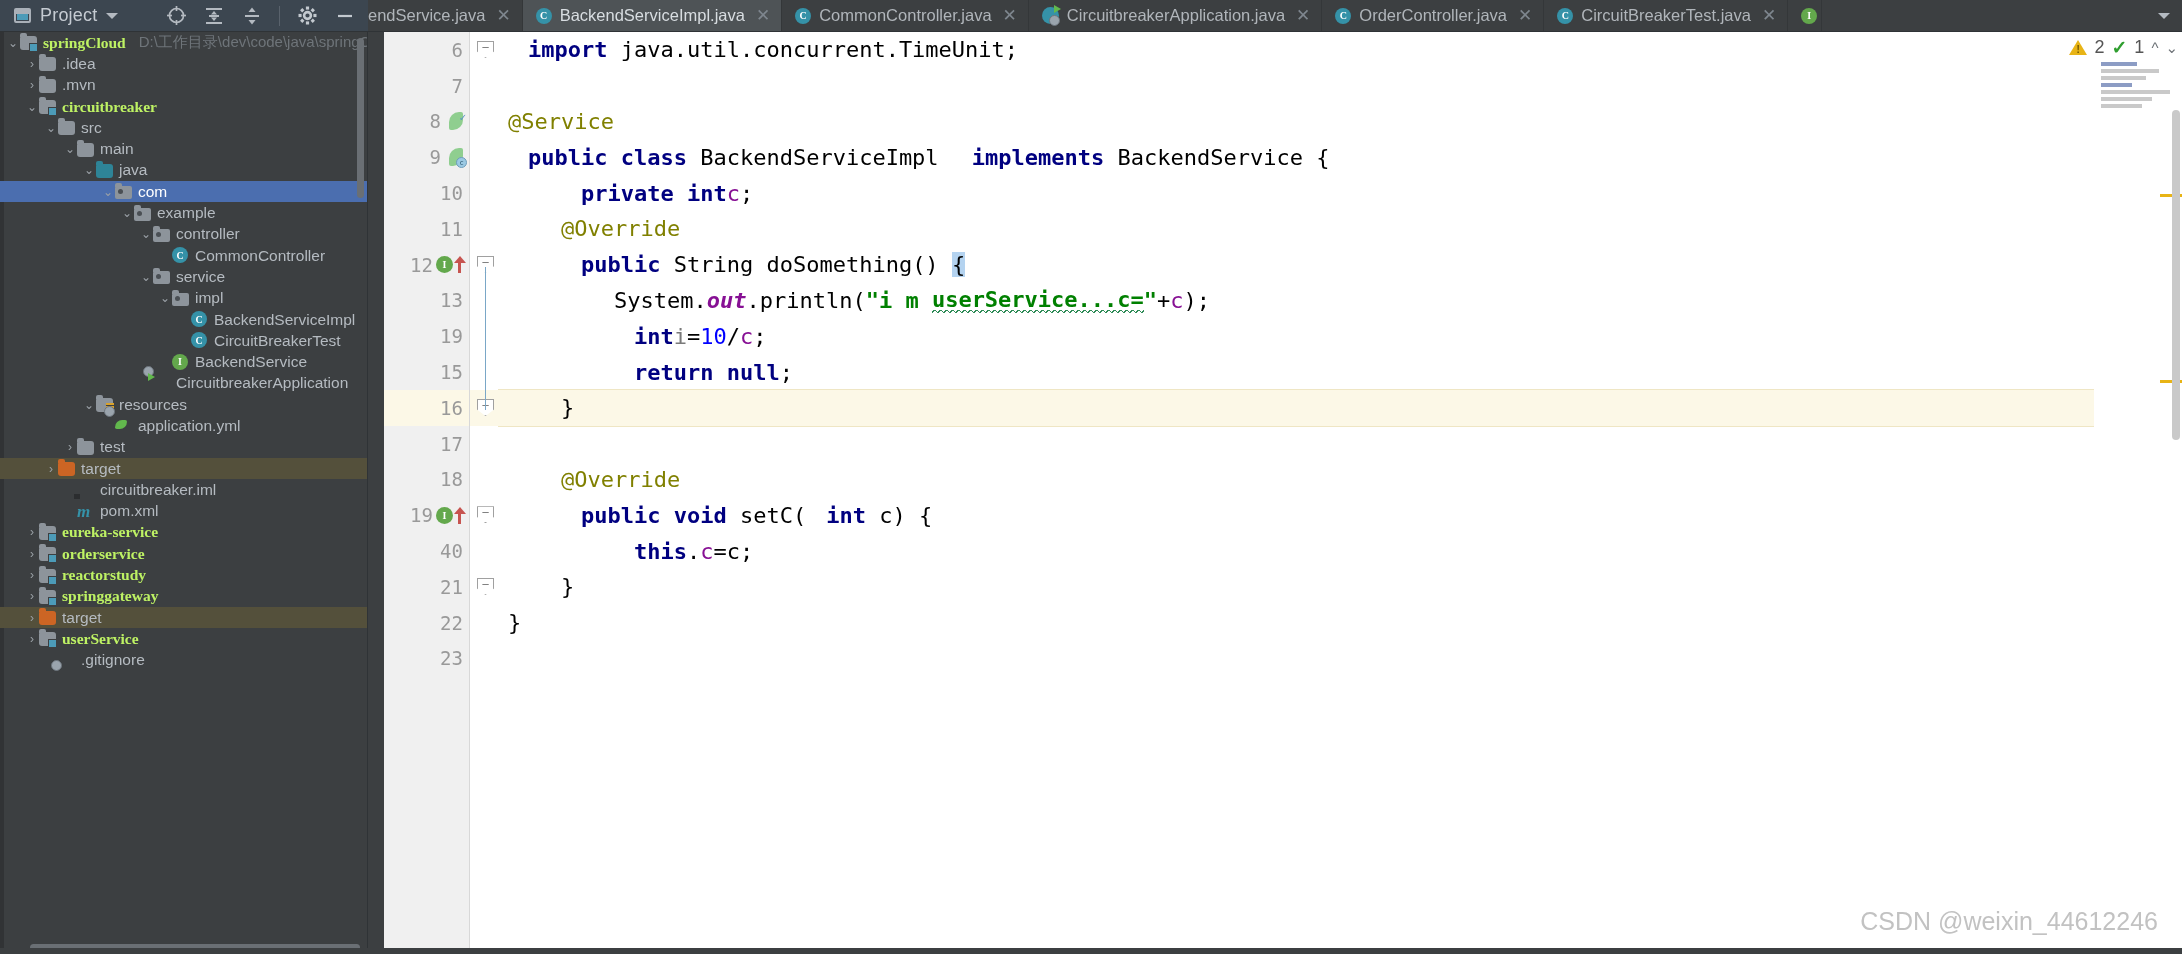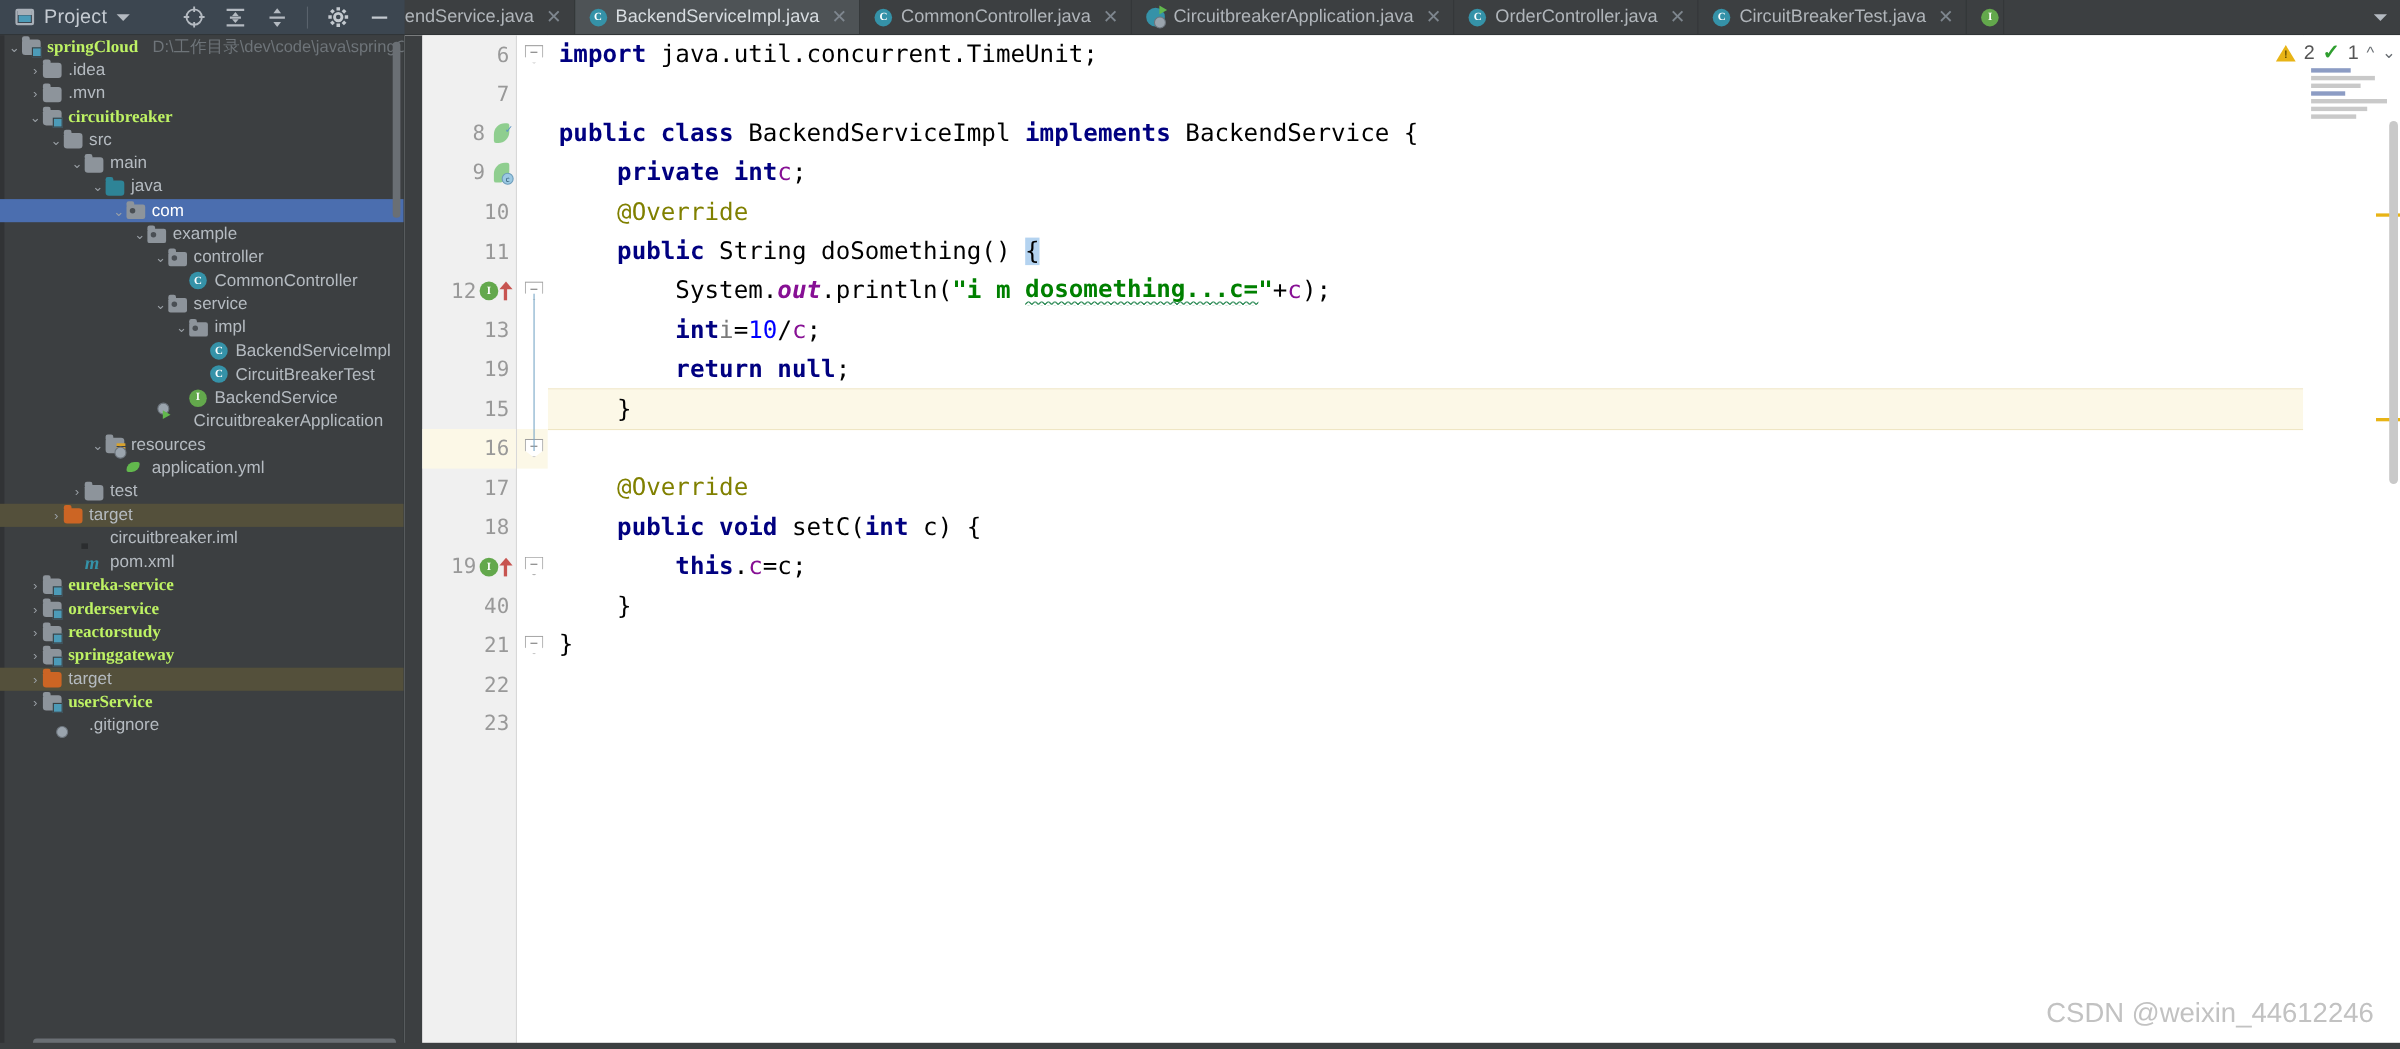--- a/index.html
+++ b/index.html
@@ -147,21 +147,21 @@
   .foldbox { position:absolute; left:7px; top:9px; width:17px;height:17px; border:1px solid #a0a0a0; background:#fff;
              display:flex;align-items:center;justify-content:center; color:#777; font-size:13px; line-height:1;
              clip-path: polygon(0 0,100% 0,100% 62%,50% 100%,0 62%); }
   .foldbox span { margin-top:-4px; }
   .foldrail { position:absolute; left:15px; width:1px; background:#7aa7c7; }
   .codecol { flex:1 1 auto; background:#ffffff; position:relative; min-width:0; overflow:hidden; }
   .cline { height:35.8px; display:flex; align-items:center; white-space:pre;
            font-family:"DejaVu Sans Mono", monospace; font-size:22px; color:#000; padding-left:10px; }
   .cline.cur { background:#fcf8e7; }
   .cline.cur::after { content:""; position:absolute; left:0; right:0; height:35.8px; border-top:1px solid #efe6c4;border-bottom:1px solid #efe6c4; pointer-events:none; }
-  .kw { color:#000080; font-weight:bold; }
+  .kw { color:#000080; font-weight:bold;margin-left:20px; }
   .ann { color:#808000; }
   .str { color:#008000; font-weight:bold; }
   .num { color:#0000ff; }
   .fld { color:#871094; }
   .stat { color:#871094; font-style:italic; font-weight:bold; }
   .gray { color:#7a7a7a; }
   .typo { border-bottom: none; background-image: linear-gradient(45deg,transparent 65%,#2e8b57 65%,#2e8b57 80%,transparent 80%),
                           linear-gradient(-45deg,transparent 65%,#2e8b57 65%,#2e8b57 80%,transparent 80%);
           background-size: 6px 4px; background-repeat: repeat-x; background-position: 0 bottom; padding-bottom:2px; }
   .selbrace { background:#b4d3f0; }
@@ -644,25 +644,26 @@
               <span>−</span>
             </span>
           </div>
           <div class="fline"></div>
           <div class="fline"></div>
           <div class="foldrail" style="top: 234.8px; height: 143.2px;"></div>
         </div>
       <div class="codecol" id="codecol">
           <div class="cline"><span></span><span class="kw">import</span> java.util.concurrent.TimeUnit;</div>
           <div class="cline"></div>
+          <div class="cline"><span></span><span class="ann">@Service</span></div>
           <div class="cline"><span></span><span class="kw">public class</span> BackendServiceImpl <span class="kw">implements</span> BackendService {</div>
           <div class="cline"><span>&nbsp;&nbsp;&nbsp;&nbsp;</span><span class="kw">private int</span> <span class="fld">c</span>;</div>
           <div class="cline"><span>&nbsp;&nbsp;&nbsp;&nbsp;</span><span class="ann">@Override</span></div>
           <div class="cline"><span>&nbsp;&nbsp;&nbsp;&nbsp;</span><span class="kw">public</span> String doSomething() <span class="selbrace">{</span></div>
-          <div class="cline"><span>&nbsp;&nbsp;&nbsp;&nbsp;&nbsp;&nbsp;&nbsp;&nbsp;</span>System.<span class="stat">out</span>.println(<span class="str">"i m </span><span class="str typo">dosomething...c=</span><span class="str">"</span>+<span class="fld">c</span>);</div>
+          <div class="cline"><span>&nbsp;&nbsp;&nbsp;&nbsp;&nbsp;&nbsp;&nbsp;&nbsp;</span>System.<span class="stat">out</span>.println(<span class="str">"i m </span><span class="str typo">userService...c=</span><span class="str">"</span>+<span class="fld">c</span>);</div>
           <div class="cline"><span>&nbsp;&nbsp;&nbsp;&nbsp;&nbsp;&nbsp;&nbsp;&nbsp;</span><span class="kw">int</span> <span class="gray">i</span>=<span class="num">10</span>/<span class="fld">c</span>;</div>
           <div class="cline"><span>&nbsp;&nbsp;&nbsp;&nbsp;&nbsp;&nbsp;&nbsp;&nbsp;</span><span class="kw">return null</span>;</div>
           <div class="cline cur"><span>&nbsp;&nbsp;&nbsp;&nbsp;</span>}</div>
           <div class="cline"></div>
           <div class="cline"><span>&nbsp;&nbsp;&nbsp;&nbsp;</span><span class="ann">@Override</span></div>
           <div class="cline"><span>&nbsp;&nbsp;&nbsp;&nbsp;</span><span class="kw">public void</span> setC(<span class="kw">int</span> c) {</div>
           <div class="cline"><span>&nbsp;&nbsp;&nbsp;&nbsp;&nbsp;&nbsp;&nbsp;&nbsp;</span><span class="kw">this</span>.<span class="fld">c</span>=c;</div>
           <div class="cline"><span>&nbsp;&nbsp;&nbsp;&nbsp;</span>}</div>
           <div class="cline"><span></span>}</div>
           <div class="cline"></div>

